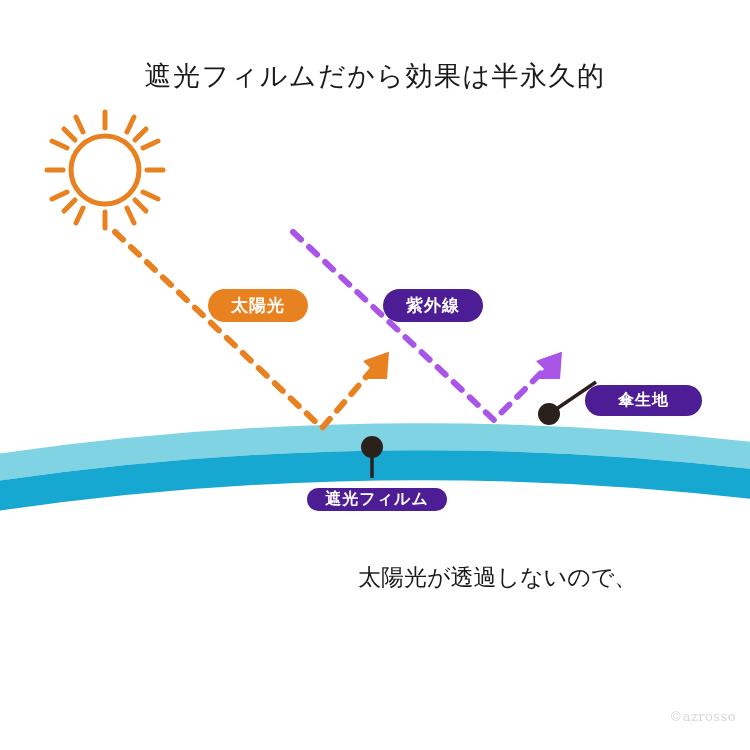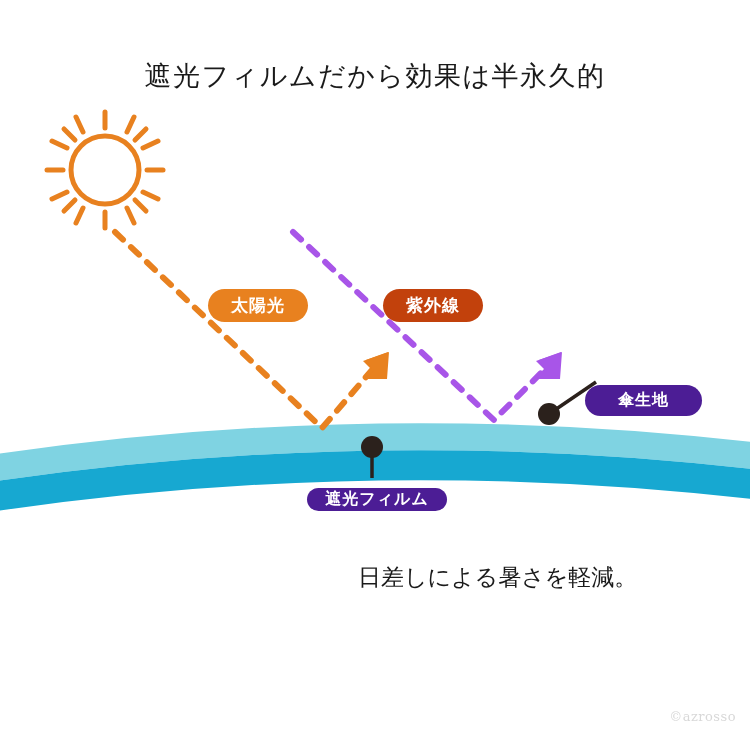--- a/index.html
+++ b/index.html
@@ -68,21 +68,21 @@
     height: 33px;
     background: #e8811f;
     font-size: 17px;
     letter-spacing: 1px;
   }
   .pill-uv {
     left: 383px;
     top: 273px;
     width: 100px;
     height: 33px;
-    background: #c2410c;
+    background: #4c1d95;
     font-size: 17px;
     letter-spacing: 1px;
   }
   .pill-dark {
     background: #4c1d95;
     font-size: 16px;
     letter-spacing: 1px;
     font-weight: 700;
   }
   .pill-film {
@@ -181,19 +181,19 @@
 
     <div class="pill pill-sun">太陽光</div>
 
     <div class="pill pill-uv">紫外線</div>
 
     <div class="pill pill-dark pill-film">遮光フィルム</div>
 
     <div class="pill pill-dark pill-fabric">傘生地</div>
 
     <div class="caption">
-      <div>日差しによる暑さを軽減。</div>
+      <div>太陽光が透過しないので、</div>
     </div>
 
     <div class="watermark">©azrosso</div>
 
   </div>
 </div>
 
 </body></html>

